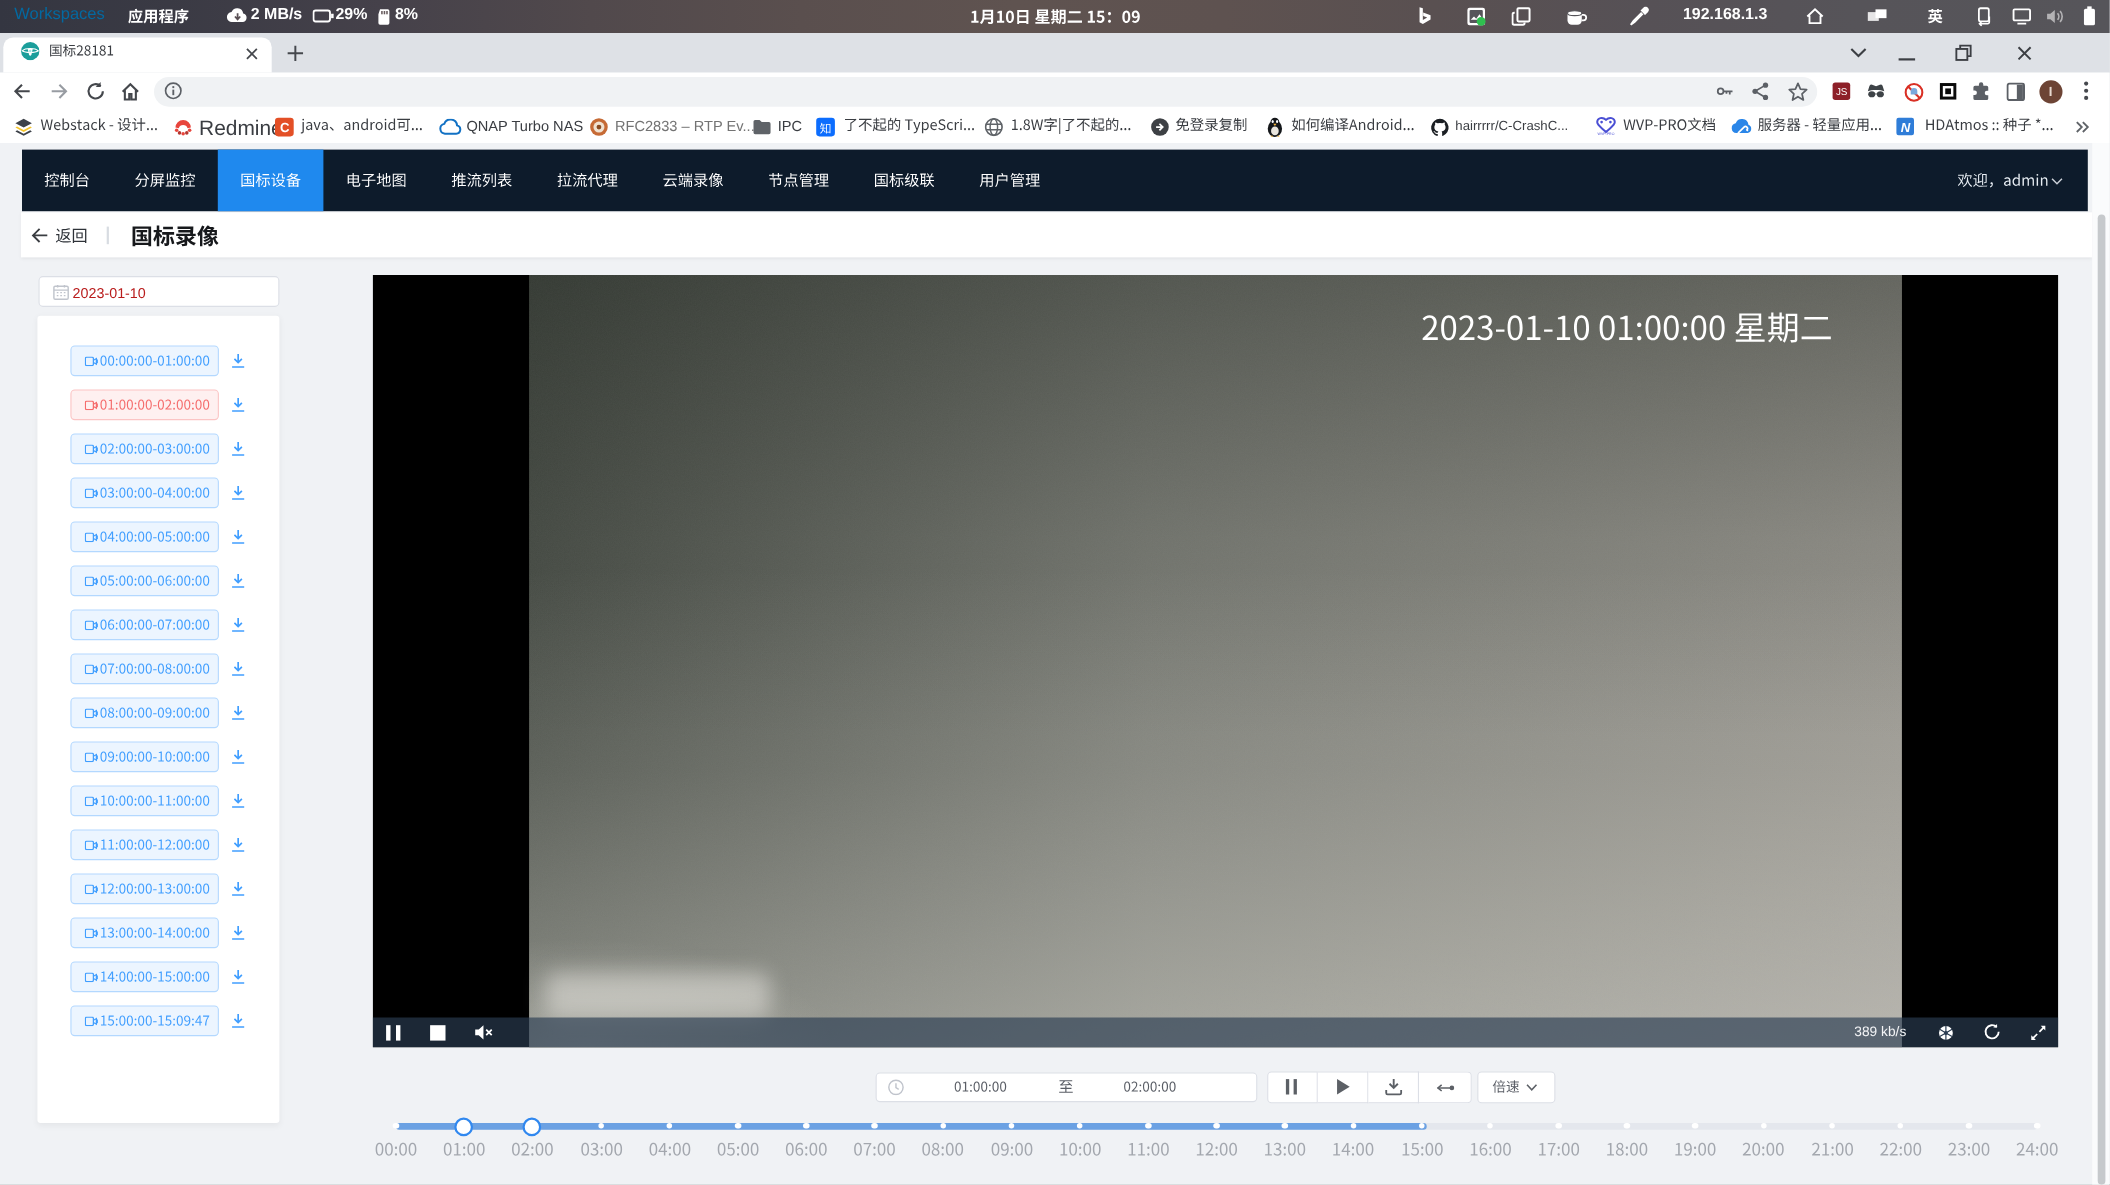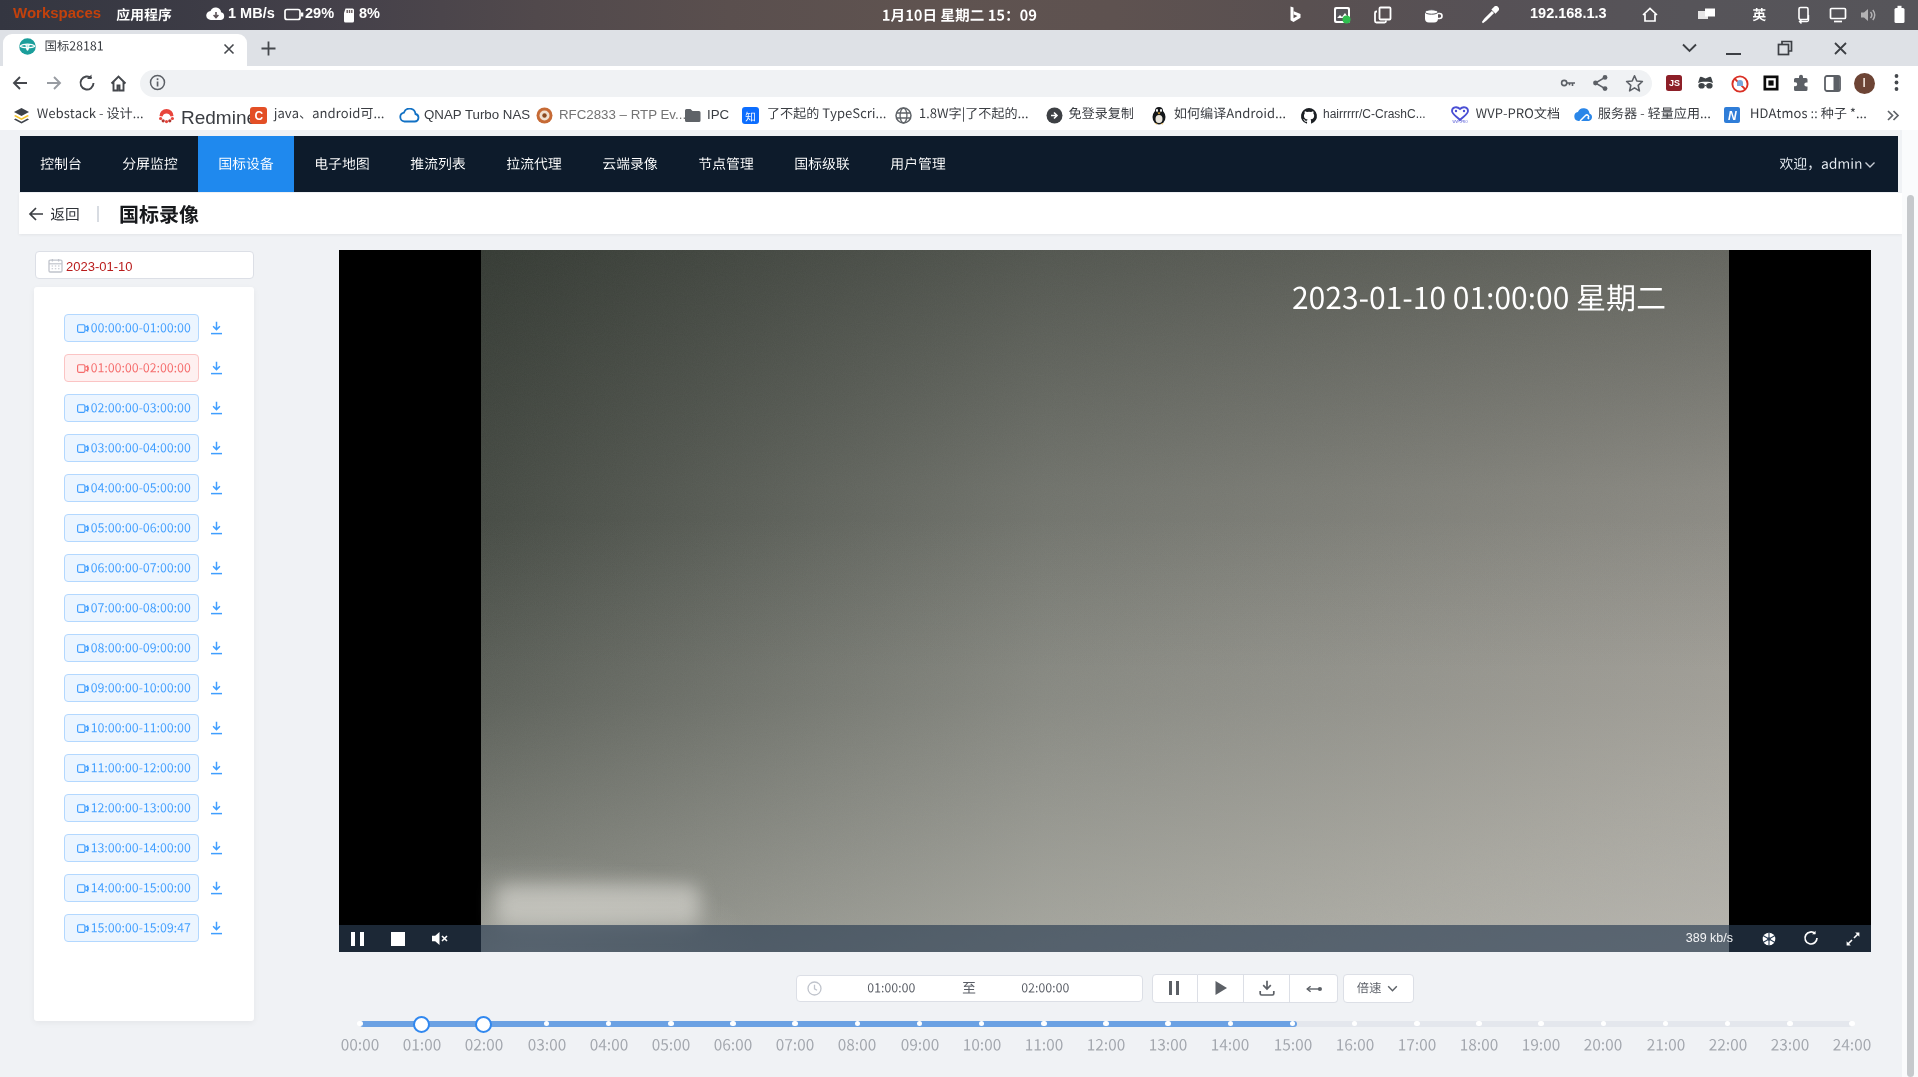--- a/index.html
+++ b/index.html
@@ -3,29 +3,29 @@
 *{margin:0;padding:0;box-sizing:border-box}
 html,body{width:1918px;height:1077px;overflow:hidden;background:#f0f2f5;
  font-family:"Liberation Sans",sans-serif;}
 #screen{position:absolute;left:0;top:0;width:1918px;height:1077px;overflow:hidden}
 .abs{position:absolute}
 </style></head><body>
 <div id="screen">
 
 <div class="abs" style="left:0;top:0;width:1918px;height:30px;
 background:linear-gradient(90deg,#343641 0%,#3a3a44 8%,#45414a 18%,#51494c 28%,#5a4f4e 38%,#5f5350 48%,#5e5250 58%,#595051 68%,#565156 78%,#565459 88%,#56555a 100%);"></div>
-<div class="abs" style="left:13px;top:4px;color:#c2410c;font-size:15px;font-weight:bold">Workspaces</div>
+<div class="abs" style="left:13px;top:4px;color:#0369a1;font-size:15px;font-weight:normal">Workspaces</div>
 <svg style="position:absolute;left:115.0px;top:6.0px;" width="60" height="20" viewBox="0 -14.50 60 20.85">
       <path d="M3.7 -7.1C4.3 -5.5 5 -3.4 5.3 -2.1L6.9 -2.8C6.6 -4.1 5.9 -6.1 5.3 -7.7ZM6.6 -8C7.1 -6.4 7.6 -4.4 7.8 -3L9.5 -3.5C9.3 -4.8 8.7 -6.8 8.2 -8.4ZM6.6 -12.1C6.8 -11.6 7 -11.1 7.1 -10.6H1.6V-6.7C1.6 -4.6 1.5 -1.6 0.4 0.4C0.8 0.6 1.6 1.1 1.9 1.4C3.1 -0.8 3.3 -4.4 3.3 -6.7V-9H13.8V-10.6H9.1C8.9 -11.2 8.6 -11.9 8.3 -12.5ZM3.1 -0.9V0.7H14V-0.9H10.4C11.7 -3 12.7 -5.5 13.4 -7.8L11.5 -8.5C11 -6 9.9 -3.1 8.5 -0.9Z M16.6 -11.4V-6.1C16.6 -4.1 16.4 -1.5 14.8 0.2C15.2 0.5 15.9 1.1 16.2 1.4C17.3 0.2 17.8 -1.3 18 -2.9H21V1.1H22.8V-2.9H25.8V-0.8C25.8 -0.5 25.7 -0.4 25.5 -0.4C25.2 -0.4 24.2 -0.4 23.4 -0.4C23.6 0 23.9 0.8 24 1.2C25.3 1.2 26.2 1.2 26.8 0.9C27.4 0.7 27.6 0.2 27.6 -0.8V-11.4ZM18.3 -9.7H21V-8H18.3ZM25.8 -9.7V-8H22.8V-9.7ZM18.3 -6.4H21V-4.6H18.2C18.3 -5.1 18.3 -5.7 18.3 -6.1ZM25.8 -6.4V-4.6H22.8V-6.4Z M37.3 -10.3H40.7V-8.3H37.3ZM35.7 -11.8V-6.8H42.3V-11.8ZM35.5 -3.3V-1.8H38.1V-0.5H34.6V1H43.1V-0.5H39.8V-1.8H42.4V-3.3H39.8V-4.5H42.7V-6H35.2V-4.5H38.1V-3.3ZM33.9 -12.2C32.8 -11.7 31 -11.2 29.4 -11C29.6 -10.6 29.8 -10 29.9 -9.6C30.5 -9.7 31.1 -9.8 31.7 -9.9V-8.2H29.6V-6.6H31.5C30.9 -5.2 30.1 -3.7 29.3 -2.7C29.6 -2.3 29.9 -1.6 30.1 -1.1C30.7 -1.8 31.2 -2.8 31.7 -3.9V1.3H33.4V-4.4C33.7 -3.9 34.1 -3.3 34.2 -2.9L35.2 -4.3C35 -4.6 33.8 -5.9 33.4 -6.2V-6.6H34.9V-8.2H33.4V-10.3C34 -10.4 34.6 -10.6 35.1 -10.8Z M48.9 -5.9C49.5 -5.6 50.4 -5.2 51.1 -4.8H47.2V-3.3H51.1V-0.5C51.1 -0.3 51 -0.3 50.8 -0.3C50.5 -0.2 49.4 -0.3 48.6 -0.3C48.8 0.2 49.1 0.8 49.1 1.3C50.4 1.3 51.3 1.3 52 1.1C52.7 0.8 52.9 0.4 52.9 -0.5V-3.3H54.9C54.7 -2.8 54.3 -2.3 54.1 -2L55.4 -1.3C56.1 -2.1 56.8 -3.3 57.4 -4.4L56.1 -4.9L55.9 -4.8H53.8L54 -4.9L53.2 -5.3C54.4 -6 55.4 -6.9 56.3 -7.8L55.2 -8.6L54.8 -8.5H47.8V-7.1H53.3C52.9 -6.7 52.3 -6.3 51.8 -6C51.2 -6.3 50.5 -6.6 49.9 -6.9ZM50.2 -12 50.6 -10.8H45.1V-6.9C45.1 -4.7 45 -1.7 43.8 0.4C44.2 0.6 44.9 1.1 45.2 1.4C46.6 -0.9 46.8 -4.5 46.8 -6.9V-9.2H57.4V-10.8H52.6C52.4 -11.3 52.1 -11.9 51.9 -12.4Z" fill="#ffffff"></path>
     </svg>
 <svg class="abs" style="left:206px;top:7px" width="20" height="16" viewBox="0 0 20 16">
 <path d="M5 13 a4.5 4.5 0 0 1 -.5-9 a5.5 5.5 0 0 1 10.6 1.2 A4 4 0 0 1 15 13 Z" fill="#fff"></path>
 <path d="M10 5 v5 M7.6 8 l2.4 2.6 L12.4 8" stroke="#5a5055" stroke-width="1.6" fill="none"></path>
     </svg>
-<div class="abs" style="left:228px;top:5px;color:#fff;font-size:14.5px;font-weight:bold">1 MB/s</div>
+<div class="abs" style="left:228px;top:5px;color:#fff;font-size:14.5px;font-weight:bold">2 MB/s</div>
 <svg class="abs" style="left:284px;top:7px" width="20" height="15" viewBox="0 0 20 15">
 <rect x="1" y="2.5" width="15" height="10" rx="2" fill="none" stroke="#fff" stroke-width="1.7"></rect>
 <rect x="17" y="5.5" width="2.3" height="4" fill="#fff"></rect>
     </svg>
 <div class="abs" style="left:305px;top:5px;color:#fff;font-size:14.5px;font-weight:bold">29%</div>
 <svg class="abs" style="left:342px;top:6.5px" width="14" height="17" viewBox="0 0 14 17">
 <path d="M3.5 1.5 h7 a1.5 1.5 0 0 1 1.5 1.5 v11 a1.5 1.5 0 0 1 -1.5 1.5 h-7 A1.5 1.5 0 0 1 2 14 V6 Z" fill="#fff"></path>
 <rect x="4.5" y="3" width="1.4" height="3" fill="#665a5c"></rect>
       <rect x="6.8" y="3" width="1.4" height="3" fill="#665a5c"></rect>
       <rect x="9.1" y="3" width="1.4" height="3" fill="#665a5c"></rect>
@@ -138,21 +138,21 @@
 <svg class="abs" style="left:1592px;top:74px" width="17" height="18" viewBox="0 0 17 18">
 <circle cx="13" cy="3.4" r="2.4" fill="#5c6066"></circle>
       <circle cx="13" cy="14.6" r="2.4" fill="#5c6066"></circle>
       <circle cx="3.5" cy="9" r="2.4" fill="#5c6066"></circle>
 <path d="M3.5 9 L13 3.4 M3.5 9 L13 14.6" stroke="#5c6066" stroke-width="1.5"></path>
     </svg>
 <svg class="abs" style="left:1625px;top:73.5px" width="19" height="19" viewBox="0 0 19 19">
 <path d="M9.5 1.8 l2.3 5.2 5.6 .5 -4.2 3.8 1.2 5.6 -4.9-3 -4.9 3 1.2-5.6 L1.6 7.5 l5.6-.5 Z" fill="none" stroke="#5c6066" stroke-width="1.6" stroke-linejoin="round"></path>
     </svg>
 <div class="abs" style="left:1666px;top:75px;width:16px;height:16px;background:#8d1f28;border-radius:2.5px"></div>
-    <div class="abs" style="left:1669px;top:78px;color:#fff;font-size:9px;font-weight:bold">JS</div>
+    <div class="abs" style="left:1669px;top:78px;color:#fff;font-size:9px;font-weight:normal">JS</div>
 <svg class="abs" style="left:1697px;top:75px" width="17" height="17" viewBox="0 0 17 17">
 <path d="M1 8 C3 7.2 5 6.8 8.5 6.8 S14 7.2 16 8 L14.5 3.2 A1.8 1.8 0 0 0 12 2 L8.5 3.5 5 2 A1.8 1.8 0 0 0 2.5 3.2 Z" fill="#3e4347"></path>
 <ellipse cx="4.6" cy="10.7" rx="3.2" ry="2.8" fill="#3e4347"></ellipse>
       <ellipse cx="12.4" cy="10.7" rx="3.2" ry="2.8" fill="#3e4347"></ellipse>
 <path d="M7.5 10 h2 l-1 1.2 Z" fill="#3e4347"></path>
     </svg>
 <svg class="abs" style="left:1731px;top:74.5px" width="18" height="18" viewBox="0 0 18 18">
 <circle cx="9" cy="9" r="7.6" fill="none" stroke="#d93025" stroke-width="1.9"></circle>
 <path d="M3.6 3.6 L14.4 14.4" stroke="#d93025" stroke-width="1.9"></path>
 <path d="M6 8 a3 3 0 0 1 6 0 v3 h-6 Z" fill="#7aa9dd"></path>

